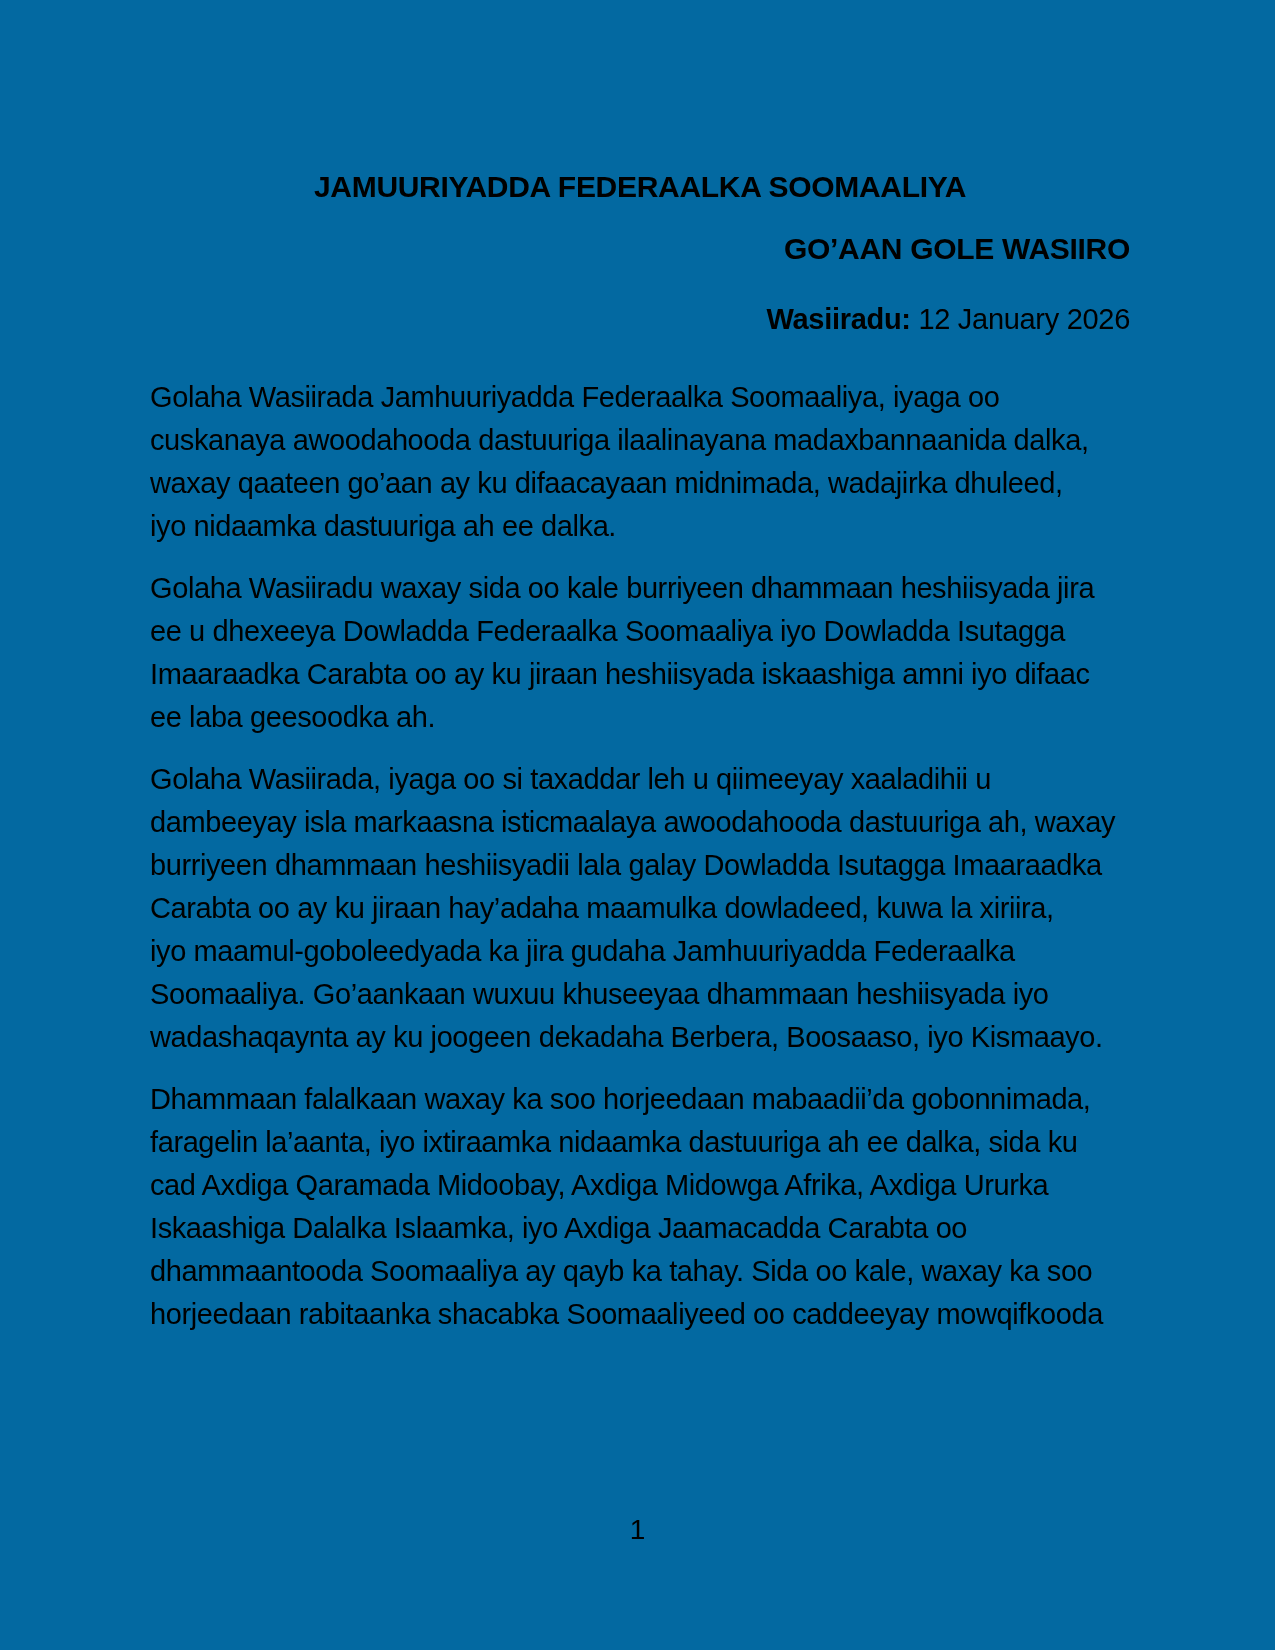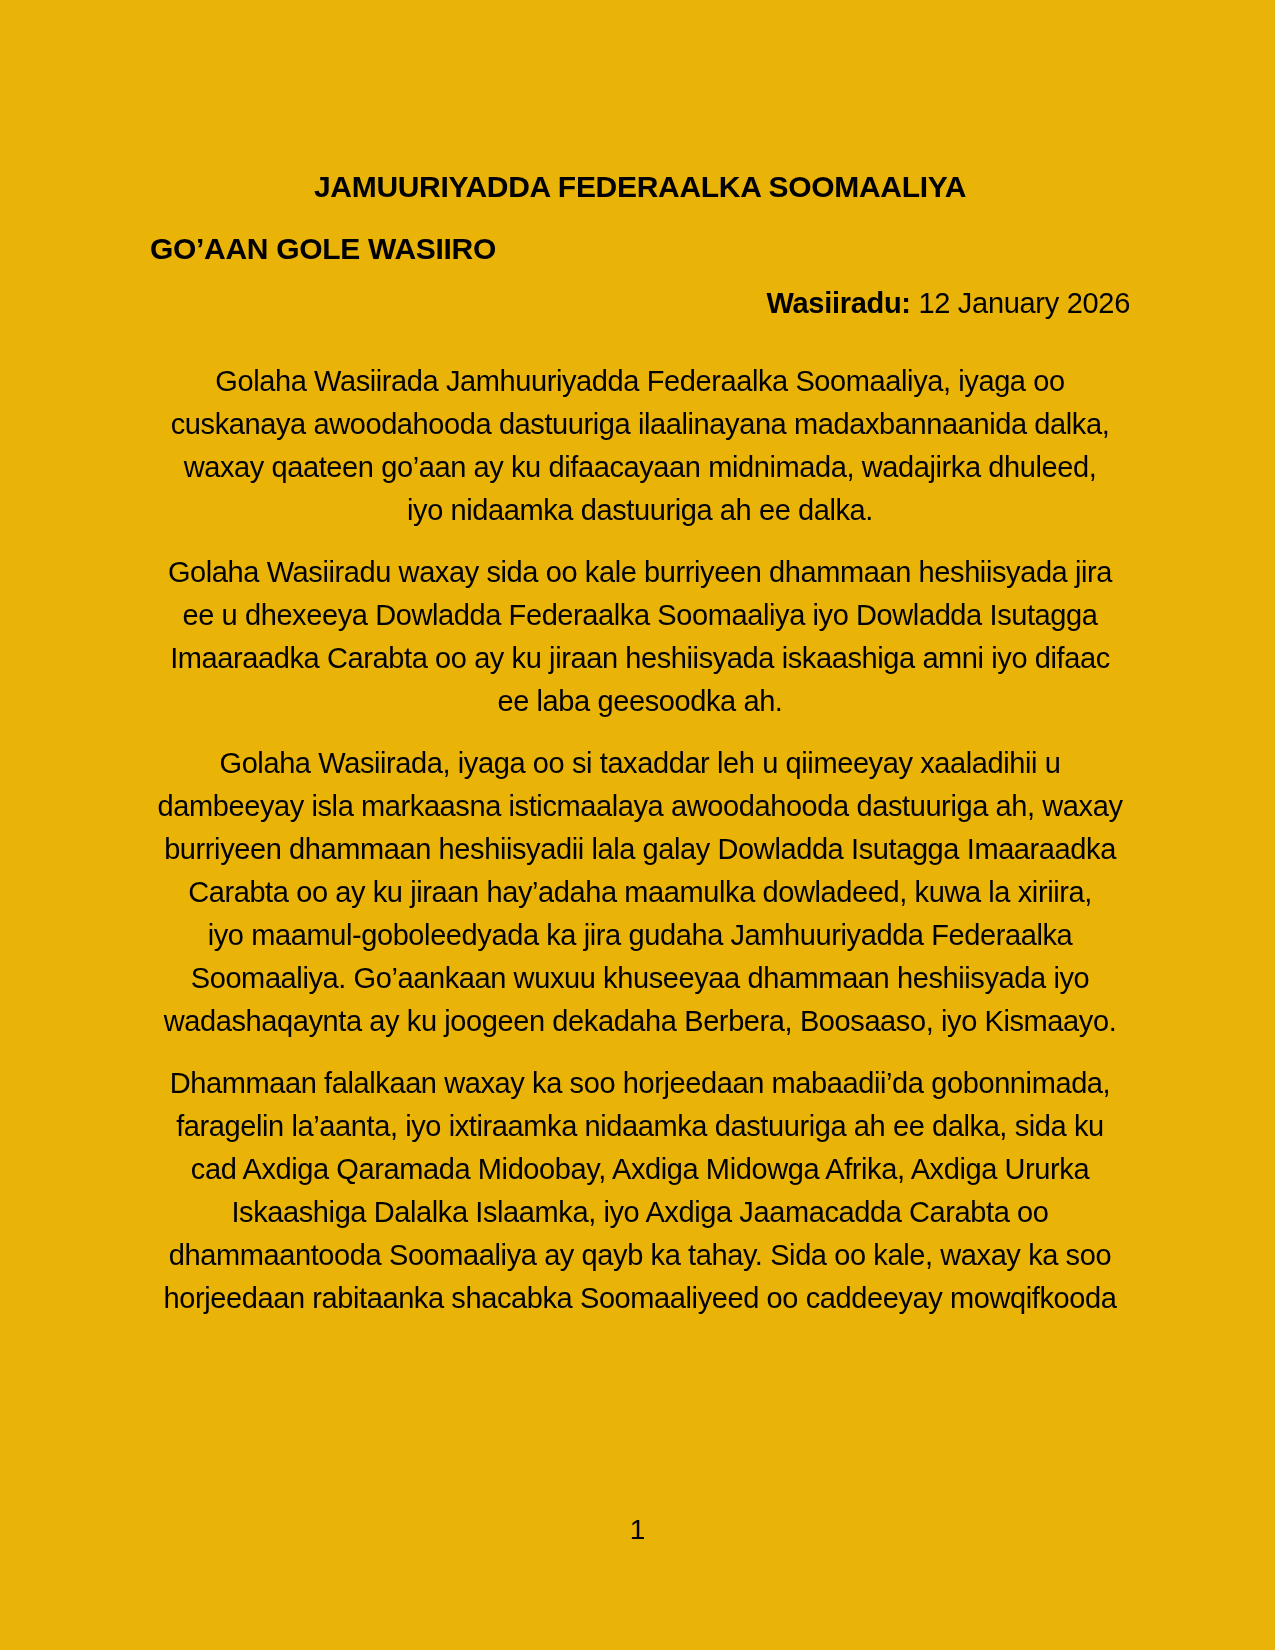--- a/index.html
+++ b/index.html
@@ -4,66 +4,66 @@
 <style>
   html, body {
     margin: 0;
     padding: 0;
     background: #ffffff;
   }
   .page {
     position: relative;
     width: 1275px;
     height: 1650px;
-    background: #eab308;
+    background: #0369a1;
     color: #000000;
     font-family: "Liberation Sans", sans-serif;
     overflow: hidden;
   }
   .content {
     position: absolute;
     left: 150px;
     width: 980px;
     top: 165px;
   }
   .doc-title {
     margin: 0 0 19px 0;
     font-size: 30px;
     font-weight: bold;
     line-height: 43px;
     text-align: center;
     letter-spacing: -0.3px;
     white-space: pre;
   }
   .doc-subtitle {
-    margin: 0 0 12px 0;
+    margin: 0 0 28px 0;
     font-size: 30px;
     font-weight: bold;
     line-height: 43px;
-    text-align: left;
+    text-align: right;
     letter-spacing: -0.3px;
     white-space: pre;
   }
   .date-line {
     margin: 0 0 35px 0;
     font-size: 29px;
     line-height: 43px;
     text-align: right;
     letter-spacing: -0.3px;
   }
   .date-label {
     font-weight: bold;
   }
   .para {
     margin: 0 0 19px 0;
     font-size: 29px;
     line-height: 43px;
     letter-spacing: -0.4px;
     white-space: pre;
-    text-align: center;
+    text-align: left;
   }
   .page-number {
     position: absolute;
     left: 0;
     right: 0;
     top: 1508px;
     text-align: center;
     font-size: 28px;
     line-height: 43px;
   }

